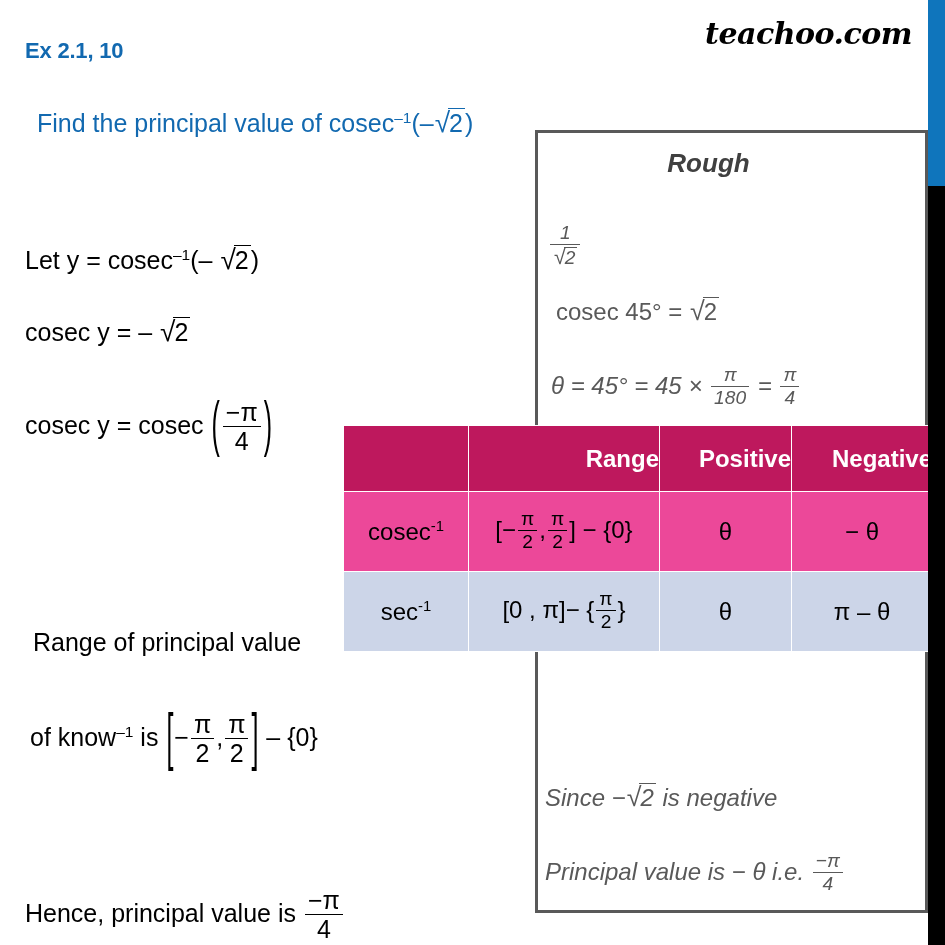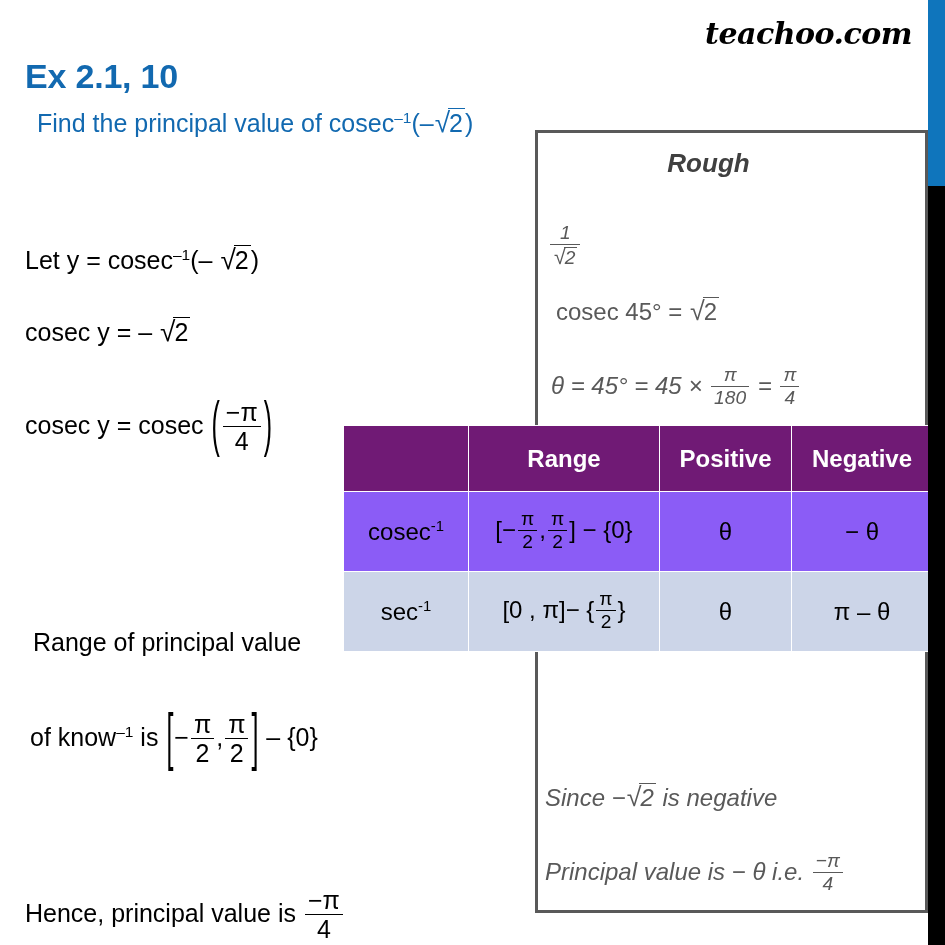--- a/index.html
+++ b/index.html
@@ -51,26 +51,25 @@
     color: #000000;
     letter-spacing: -0.5px;
     white-space: nowrap;
   }
 
   
   .ex-title {
     position: absolute;
     left: 25px;
     top: 38px;
-    font-size: 34px;
+    font-size: 22px;
     font-weight: bold;
     color: #1269b0;
     letter-spacing: -0.2px;
     white-space: nowrap;
-    margin-top: 19px;
   }
   .question {
     position: absolute;
     left: 25px;
     top: 107px;
     font-size: 25px;
     color: #1269b0;
     white-space: nowrap;
     margin-left: 12px;
   }
@@ -193,33 +192,34 @@
     background: #ffffff;
   }
   .tbl td, .tbl th {
     border: 1.6px solid #ffffff;
     text-align: center;
     vertical-align: middle;
     font-weight: normal;
     padding: 0;
   }
   .tbl thead th {
-    background: #701a75;
+    background: #be185d;
     color: #ffffff;
     font-weight: bold;
     font-size: 24px;
     height: 65px;
+    text-align: right;
   }
   .tbl tbody td {
     font-size: 24px;
     color: #000000;
     height: 79px;
   }
   .row-a td { background: #ccd5e8; }
-  .row-b td { background: #8b5cf6; }
+  .row-b td { background: #ec4899; }
   .col-0 { width: 124px; }
   .col-1 { width: 190px; }
   .col-2 { width: 131px; }
   .col-3 { width: 140px; }
 
   .tbl .fn { font-size: 24px; }
 </style>
 </head>
 <body>
 

